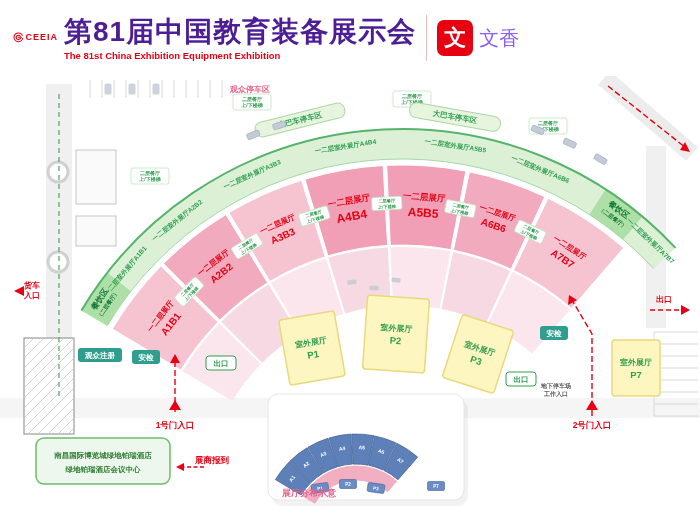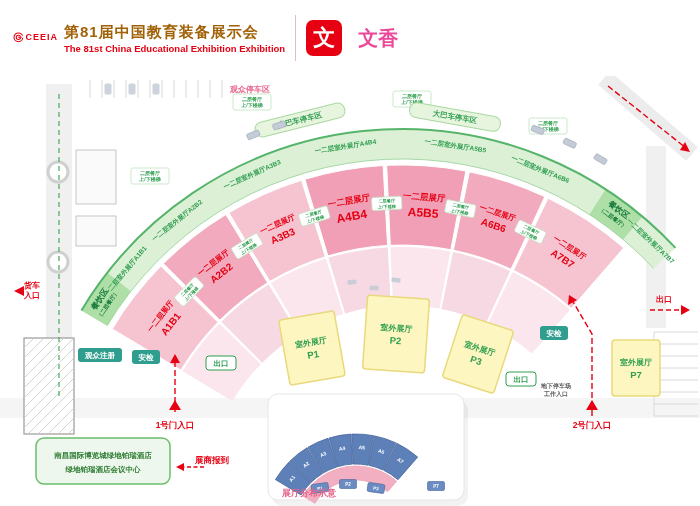--- a/index.html
+++ b/index.html
@@ -1,47 +1,47 @@
 <!DOCTYPE html>
 <html><head>
 <meta charset="utf-8">
 <style>
   html,body{margin:0;padding:0;background:#ffffff;width:700px;height:506px;overflow:hidden;
             font-family:"Liberation Sans","DejaVu Sans",sans-serif;}
   .header{height:76px;display:flex;align-items:center;padding:0 12px;box-sizing:border-box;background:#fff;}
   .logo{display:flex;flex-direction:row;align-items:center;width:46px;}
   .logo-text{font-size:9px;font-weight:bold;color:#e60012;letter-spacing:1px;margin-top:-2px;}
   .titles{margin-left:6px;}
-  .title-cn{font-size:15px;font-weight:bold;color:#a16207;letter-spacing:1px;line-height:1.2;}
+  .title-cn{font-size:28px;font-weight:bold;color:#4c1d95;letter-spacing:1px;line-height:1.2;}
   .title-en{font-size:9.5px;font-weight:bold;color:#e60012;margin-top:2px;}
   .divider{width:1px;height:46px;background:#e3bcbc;margin:0 10px;}
   .wenxiang{display:flex;align-items:center;gap:6px;}
   .wx-square{width:36px;height:36px;background:#e60012;border-radius:7px;color:#fff;font-size:22px;
              font-weight:bold;display:flex;align-items:center;justify-content:center;}
-  .wx-name{font-size:20px;font-weight:bold;color:#ec4899;margin-left:10px;}
+  .wx-name{font-size:20px;font-weight:normal;color:#8b5cf6;}
   .page-title{margin-left:auto;font-size:21px;font-weight:bold;color:#e60012;letter-spacing:2px;}
   .map-wrap{width:700px;height:430px;}
 </style>
 </head>
 <body>
 
 <header class="header">
   <div class="logo">
     <svg width="40" height="36" viewBox="0 0 40 36">
       <circle cx="19" cy="16" r="13" fill="none" stroke="#e60012" stroke-width="3.2"></circle>
       <rect x="25" y="11" width="15" height="5" fill="#ffffff"></rect>
       <circle cx="19" cy="16" r="6.5" fill="none" stroke="#e60012" stroke-width="3"></circle>
       <rect x="22" y="14.2" width="12" height="3.4" fill="#ffffff"></rect>
       <rect x="18" y="14.4" width="11" height="3" fill="#e60012"></rect>
     </svg>
     <div class="logo-text">CEEIA</div>
   </div>
   <div class="titles">
     <div class="title-cn">第81届中国教育装备展示会</div>
-    <div class="title-en">The 81st China Educational Exhibition Exhibition</div>
+    <div class="title-en">The 81st China Exhibition Equipment Exhibition</div>
   </div>
   <div class="divider"></div>
   <div class="wenxiang">
     <div class="wx-square">文</div>
     <div class="wx-name">文香</div>
   </div>
 </header>
 
 <div class="map-wrap">
   <svg id="map-svg" viewBox="0 0 700 430" width="700" height="430">

